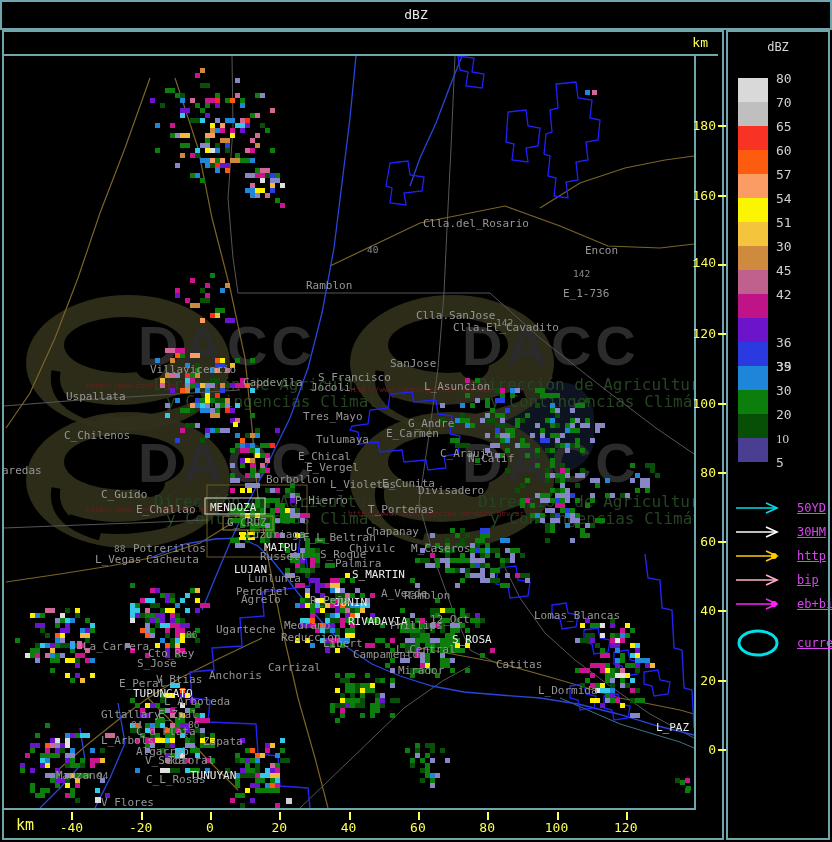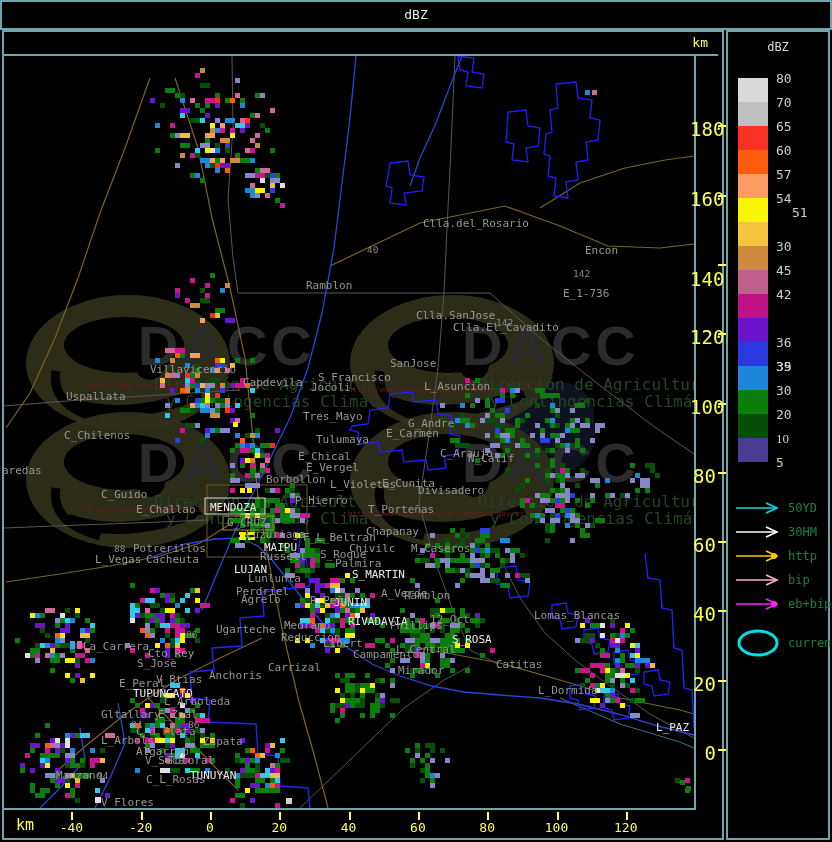--- a/index.html
+++ b/index.html
@@ -8,32 +8,32 @@
   .teal{border:2px solid #6fa6ac;}
   #top-bar{position:absolute;left:0;top:0;width:828px;height:26px;background:#000;
     color:#e8e8e8;font-size:13px;text-align:center;line-height:26px;}
   #left-box{position:absolute;left:2px;top:30px;width:718px;height:806px;background:#000;}
   #title-row{position:absolute;left:0;top:0;width:714px;height:22px;border-bottom:2px solid #6fa6ac;
     color:#ffff55;font-size:13px;line-height:22px;white-space:nowrap;}
   #title-text{position:absolute;left:6px;top:0;}
   #km-right{position:absolute;right:10px;top:0;}
   #map-box{position:absolute;left:0;top:24px;width:690px;height:752px;
     border-right:2px solid #6fa6ac;border-bottom:2px solid #6fa6ac;overflow:hidden;background:#000;}
-  #right-axis div.rlab{position:absolute;width:26px;text-align:right;color:#ffff55;font-size:19px;}
+  #right-axis div.rlab{position:absolute;width:26px;text-align:right;color:#ffff55;font-size:13px;}
   .rtick{position:absolute;width:8px;height:2px;background:#ffff55;}
   #bottom-axis{position:absolute;left:0;top:778px;width:714px;height:28px;}
   #bottom-axis .btick{position:absolute;top:2px;width:2px;height:8px;background:#ffff55;}
   #bottom-axis .blab{position:absolute;top:10px;width:40px;margin-left:-20px;text-align:center;color:#ffff55;font-size:13px;}
   #km-bottom{position:absolute;left:12px;top:6px;color:#ffff55;font-size:15px;}
   #right-box{position:absolute;left:726px;top:30px;width:100px;height:806px;background:#000;}
   #scale-title{position:absolute;left:0;top:8px;width:100%;text-align:center;color:#d8d8d8;font-size:12px;}
   .swatch{position:absolute;left:10px;width:30px;height:24px;}
   .slab{position:absolute;left:48px;width:40px;color:#cfcfcf;font-size:13px;}
   .legrow{position:absolute;left:6px;height:20px;}
-  .leglab{position:absolute;left:54px;color:#15803d;font-size:12px;}
+  .leglab{position:absolute;left:63px;color:#d946ef;font-size:12px;text-decoration:underline;}
   svg text{font-family:"DejaVu Sans Mono","Liberation Mono",monospace;}
   .wm-dacc{font-family:"Liberation Sans","DejaVu Sans",sans-serif;font-weight:bold;}
 </style>
 </head>
 <body>
 
 <div id="app">
   <div id="top-bar" class="teal">
     <span>dBZ</span>
   </div>
@@ -2413,21 +2413,21 @@
         <div class="rlab" style="left: 686px; top: 571.4px;">40</div>
         <div class="rtick" style="left: 714px; top: 578.4px;"></div>
         <div class="rlab" style="left: 686px; top: 502.1px;">60</div>
         <div class="rtick" style="left: 714px; top: 509.1px;"></div>
         <div class="rlab" style="left: 686px; top: 432.8px;">80</div>
         <div class="rtick" style="left: 714px; top: 439.8px;"></div>
         <div class="rlab" style="left: 686px; top: 363.5px;">100</div>
         <div class="rtick" style="left: 714px; top: 370.5px;"></div>
         <div class="rlab" style="left: 686px; top: 294.2px;">120</div>
         <div class="rtick" style="left: 714px; top: 301.2px;"></div>
-        <div class="rlab" style="left: 686px; top: 236px;">140</div>
+        <div class="rlab" style="left: 686px; top: 224px; font-family: Liberation Mono, monospace;">140</div>
         <div class="rtick" style="left: 714px; top: 231.9px;"></div>
         <div class="rlab" style="left: 686px; top: 155.6px;">160</div>
         <div class="rtick" style="left: 714px; top: 162.6px;"></div>
         <div class="rlab" style="left: 686px; top: 86.3px;">180</div>
         <div class="rtick" style="left: 714px; top: 93.3px;"></div>
       </div>
 
     <div id="bottom-axis">
       <span id="km-bottom">km</span>
     <div class="btick" style="left: 67.4px;"></div>
@@ -2468,21 +2468,21 @@
       <div class="swatch" style="top: 334px; background: rgb(30, 134, 216);"></div>
       <div class="swatch" style="top: 358px; background: rgb(11, 126, 11);"></div>
       <div class="swatch" style="top: 382px; background: rgb(7, 79, 7);"></div>
       <div class="swatch" style="top: 406px; background: rgb(74, 62, 146);"></div>
       <div class="slab" style="top: 39px;">80</div>
       <div class="slab" style="top: 63px;">70</div>
       <div class="slab" style="top: 87px;">65</div>
       <div class="slab" style="top: 111px;">60</div>
       <div class="slab" style="top: 135px;">57</div>
       <div class="slab" style="top: 159px;">54</div>
-      <div class="slab" style="top: 173px; margin-left: 16px;">51</div>
+      <div class="slab" style="top: 183px;">51</div>
       <div class="slab" style="top: 207px;">30</div>
       <div class="slab" style="top: 231px;">45</div>
       <div class="slab" style="top: 255px;">42</div>
       <div class="slab" style="top: 279px; margin-top: 48px;">39</div>
       <div class="slab" style="top: 303px;">36</div>
       <div class="slab" style="top: 327px;">35</div>
       <div class="slab" style="top: 351px;">30</div>
       <div class="slab" style="top: 375px;">20</div>
       <div class="slab" style="top: 399px; font-family: Liberation Serif, serif;">10</div>
       <div class="slab" style="top: 423px;">5</div>

